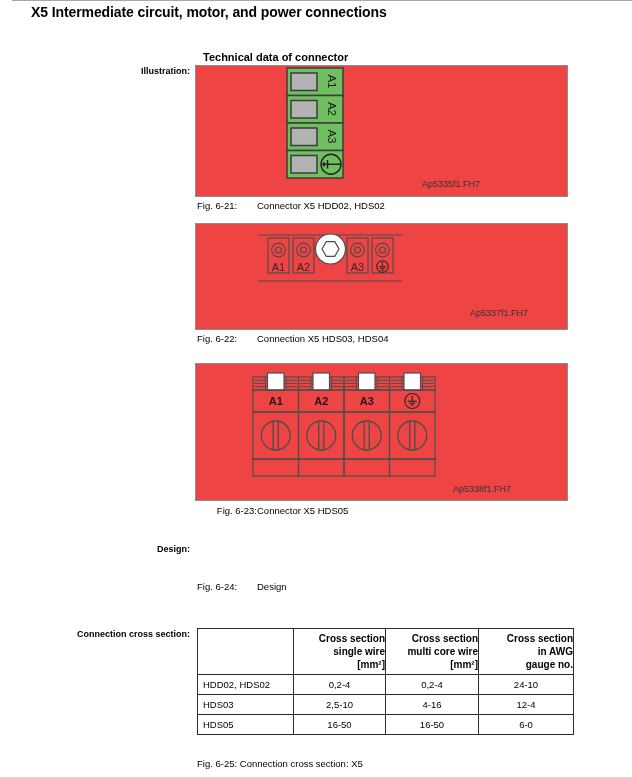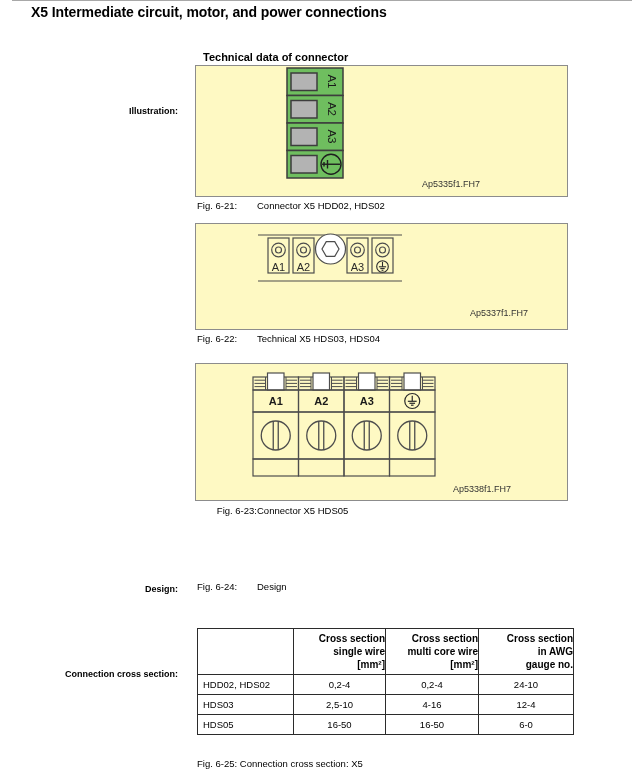--- a/index.html
+++ b/index.html
@@ -5,26 +5,26 @@
   * { margin:0; padding:0; box-sizing:border-box; }
   html,body { background:#ffffff; }
   body { font-family:"Liberation Sans", sans-serif; color:#000; }
   #page { position:relative; width:632px; height:777px; background:#fff; overflow:hidden; }
 
   .top-rule { position:absolute; top:0; left:12px; width:620px; height:1px; background:#a8a8a8; }
 
   .page-title { position:absolute; left:20px; top:4px; font-size:14px; font-weight:bold; letter-spacing:-0.1px; white-space:nowrap;margin-left:11px; }
   .subtitle   { position:absolute; left:203px; top:31px; font-size:11px; font-weight:bold; white-space:nowrap;margin-top:20px; }
 
-  .side-label { position:absolute; left:0; width:178px; text-align:right; font-size:9px; font-weight:bold; white-space:nowrap;margin-top:40px; }
+  .side-label { position:absolute; left:12px; width:178px; text-align:right; font-size:9px; font-weight:bold; white-space:nowrap; }
   .lbl-illustration { top:66px; }
   .lbl-design       { top:544px; }
   .lbl-cross        { top:629px; }
 
-  .fig-frame { position:absolute; left:195px; width:373px; border:1px solid #8c8c8c; background:#fef9c3; }
+  .fig-frame { position:absolute; left:195px; width:373px; border:1px solid #8c8c8c; background:#ef4444; }
   #fig1-frame { top:65px;  height:132px; }
   #fig2-frame { top:223px; height:107px; }
   #fig3-frame { top:363px; height:138px; }
 
   .fig-svg { position:absolute; left:0; top:0; }
   .file-label { position:absolute; font-size:9px; color:#333; white-space:nowrap; }
   #fig1-file { left:226px; bottom:7px; }
   #fig2-file { left:274px; bottom:11px; }
   #fig3-file { left:257px; bottom:6px; }
 
@@ -135,21 +135,21 @@
         <line x1="186.5" y1="37.8" x2="186.5" y2="42.8"></line>
         <line x1="182.9" y1="42.8" x2="190.1" y2="42.8"></line>
         <line x1="184.3" y1="44.6" x2="188.7" y2="44.6"></line>
         <line x1="185.6" y1="46.3" x2="187.4" y2="46.3"></line>
       </g>
     </svg>
     <div class="file-label" id="fig2-file">Ap5337f1.FH7</div>
   </div>
   <div class="fig-caption" id="fig2-caption">
     <span class="fig-no">Fig. 6-22:</span>
-    <span>Technical X5 HDS03, HDS04</span>
+    <span>Connection X5 HDS03, HDS04</span>
   </div>
 
   <div class="fig-frame" id="fig3-frame">
     <svg class="fig-svg" width="371" height="136" viewBox="0 0 371 136">
       <g stroke="#4d4d4d" stroke-width="1.2" fill="none">
 
         <g>
 
           <rect x="57" y="13" width="45.5" height="13"></rect>
           <rect x="102.5" y="13" width="45.5" height="13"></rect>

